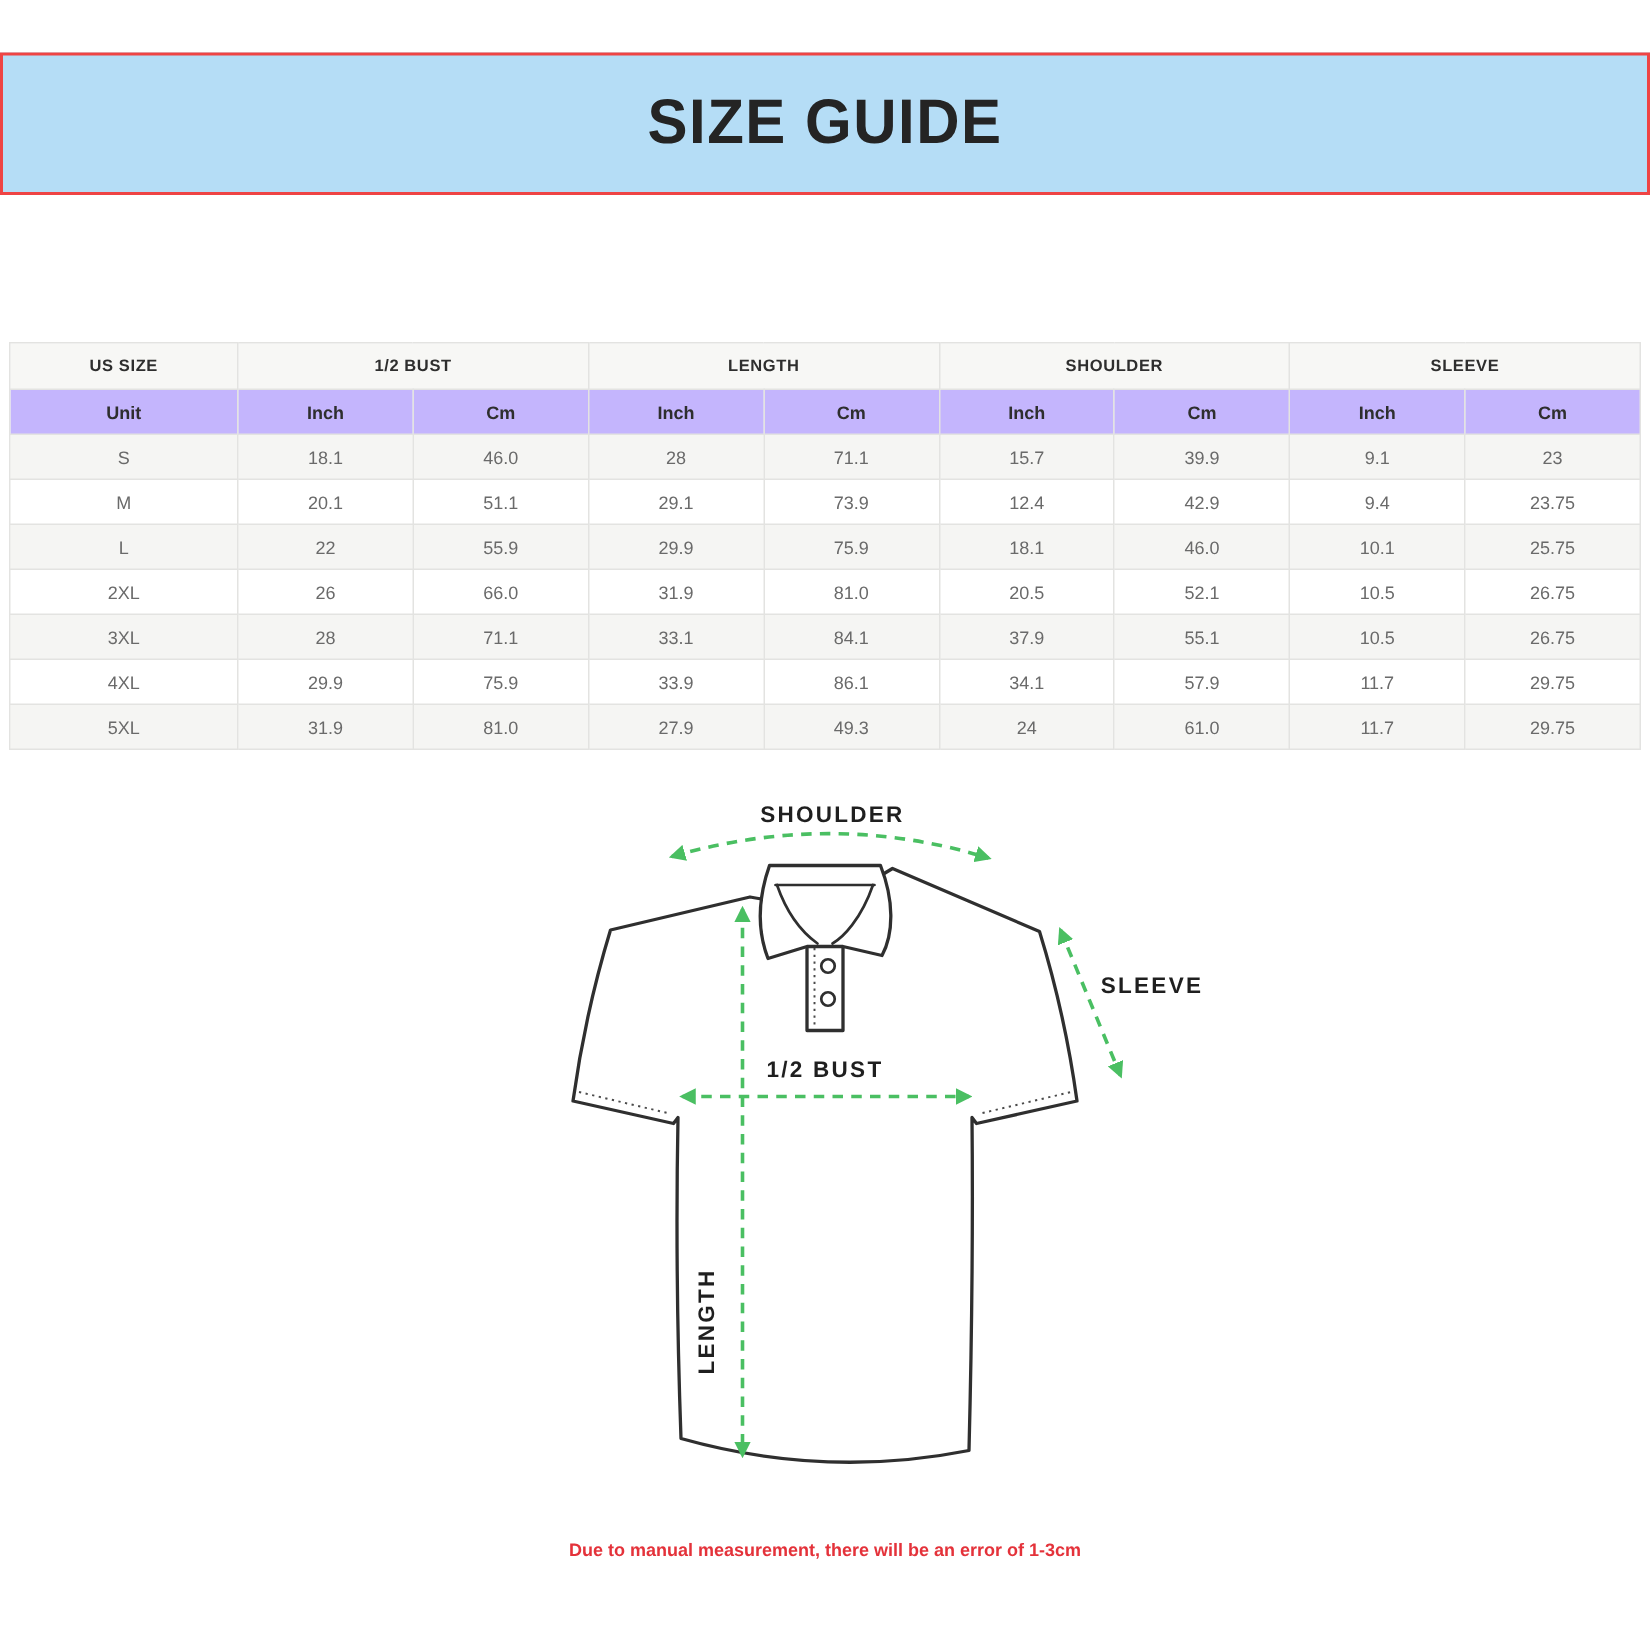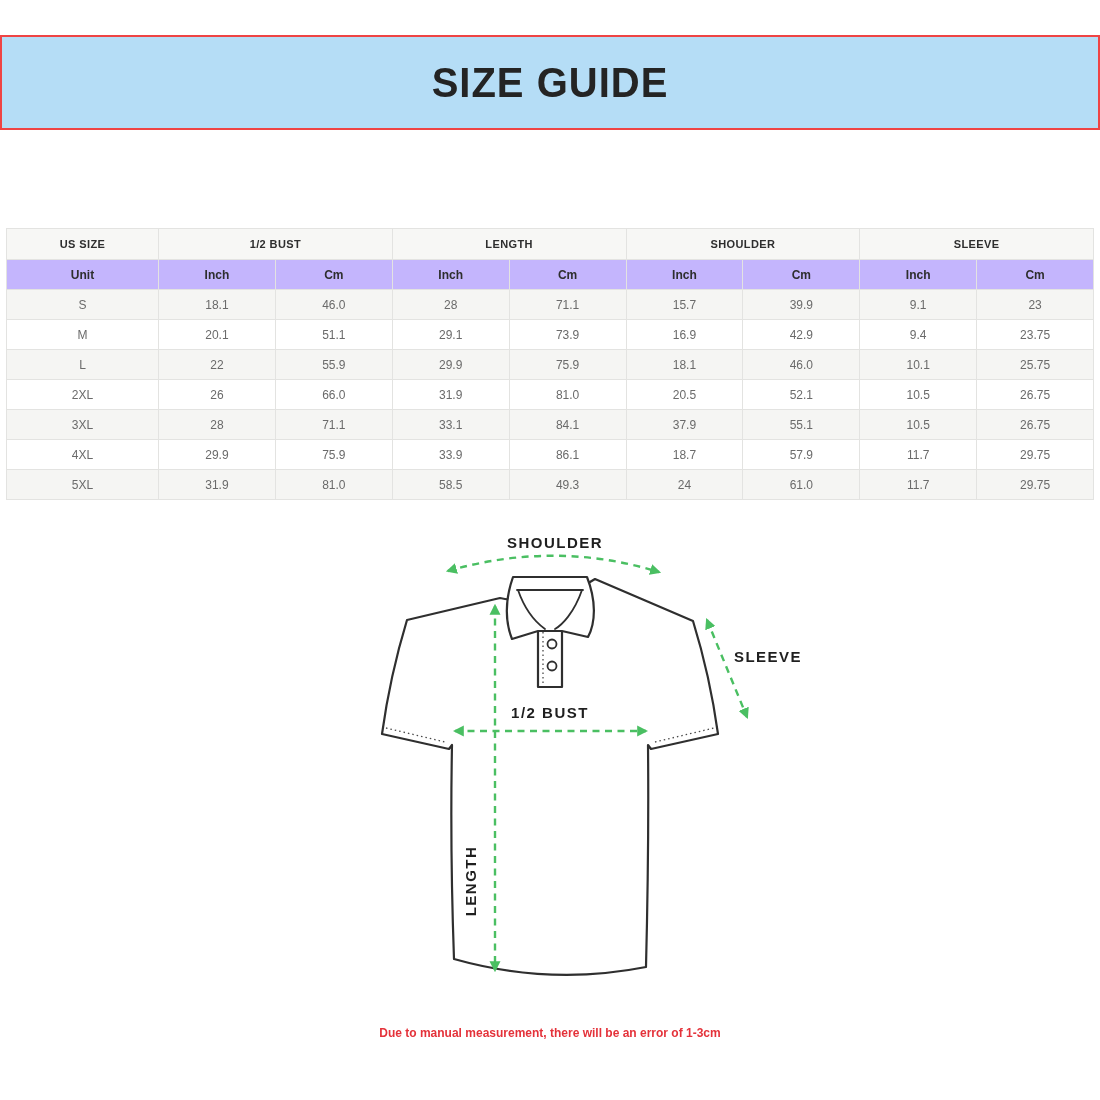--- a/index.html
+++ b/index.html
@@ -146,21 +146,21 @@
         <td>39.9</td>
         <td>9.1</td>
         <td>23</td>
       </tr>
       <tr>
         <td>M</td>
         <td>20.1</td>
         <td>51.1</td>
         <td>29.1</td>
         <td>73.9</td>
-        <td>16.9</td>
+        <td>12.4</td>
         <td>42.9</td>
         <td>9.4</td>
         <td>23.75</td>
       </tr>
       <tr>
         <td>L</td>
         <td>22</td>
         <td>55.9</td>
         <td>29.9</td>
         <td>75.9</td>
@@ -190,30 +190,30 @@
         <td>55.1</td>
         <td>10.5</td>
         <td>26.75</td>
       </tr>
       <tr>
         <td>4XL</td>
         <td>29.9</td>
         <td>75.9</td>
         <td>33.9</td>
         <td>86.1</td>
-        <td>18.7</td>
+        <td>34.1</td>
         <td>57.9</td>
         <td>11.7</td>
         <td>29.75</td>
       </tr>
       <tr>
         <td>5XL</td>
         <td>31.9</td>
         <td>81.0</td>
-        <td>58.5</td>
+        <td>27.9</td>
         <td>49.3</td>
         <td>24</td>
         <td>61.0</td>
         <td>11.7</td>
         <td>29.75</td>
       </tr>
     </tbody>
   </table>
 </div>
 

